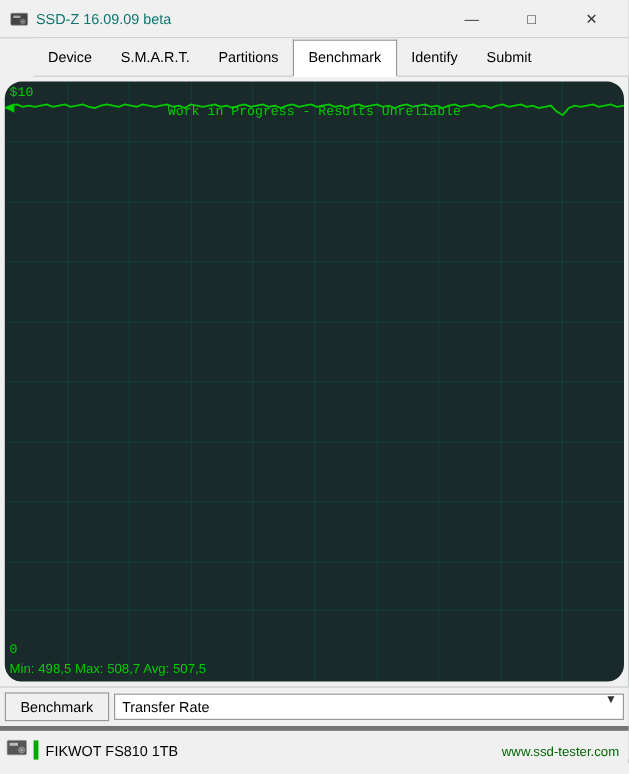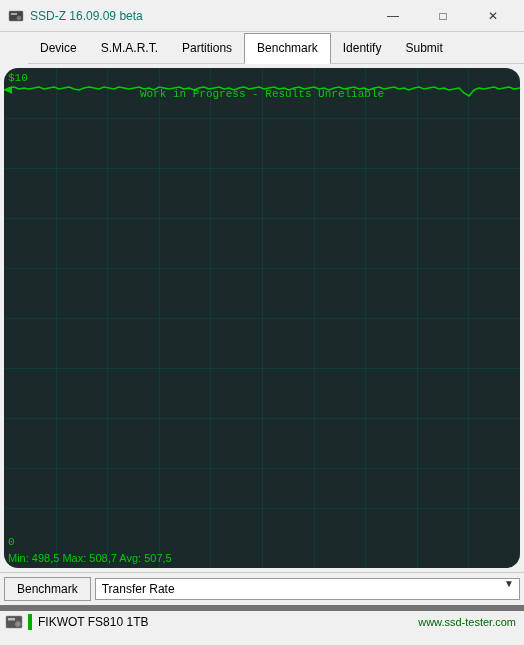--- a/index.html
+++ b/index.html
@@ -176,23 +176,23 @@
       position: absolute;
       right: 6px;
       pointer-events: none;
       color: #333;
       font-size: 10px;
     }
 
     
     .status-bar {
       display: flex;
-      align-items: center;
+      align-items: flex-end;
       height: 28px;
-      border-top: 6px solid #737373;
+      border-top: 4px solid #737373;
       background: #f0f0f0;
       padding: 0 4px;
     }
     .status-icon {
       width: 20px;
       height: 20px;
       display: flex;
       align-items: center;
       justify-content: center;
       margin-right: 4px;

